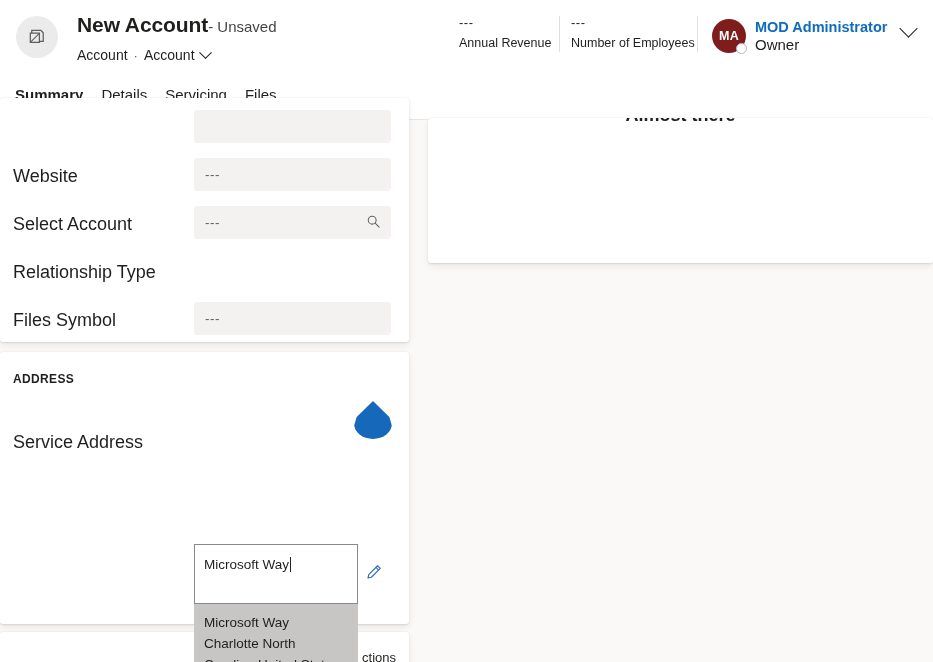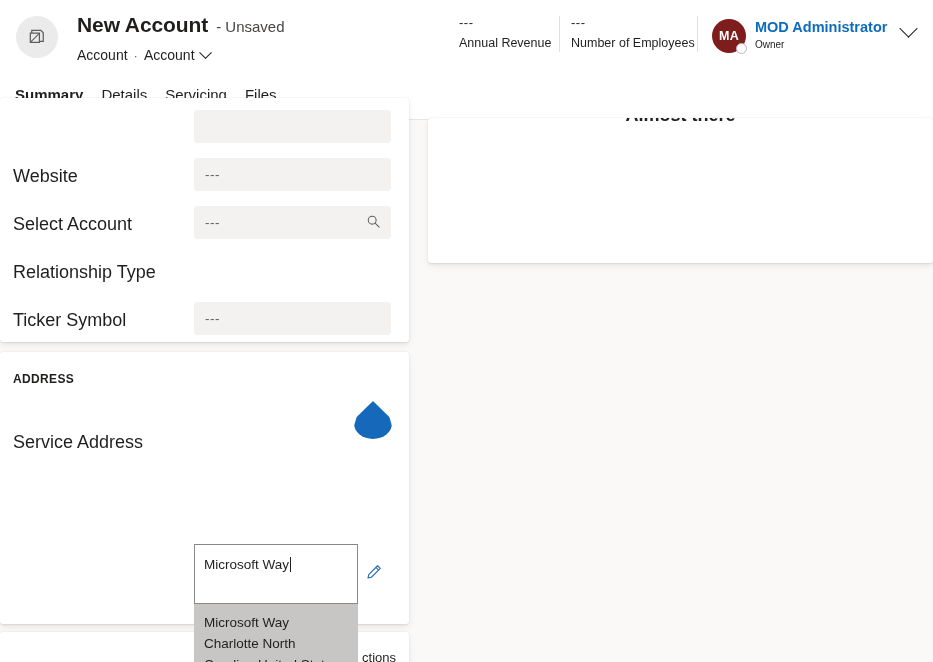--- a/index.html
+++ b/index.html
@@ -19,21 +19,21 @@
     background: #ffffff;
   }
   .hdr-icon-wrap {
     position: absolute; left: 16px; top: 16px;
     width: 42px; height: 42px; border-radius: 50%;
     background: #ebebeb;
     display: flex; align-items: center; justify-content: center;
   }
   .hdr-title-row {
     position: absolute; left: 77px; top: 13px;
-    display: flex; align-items: baseline; gap: 8px;
+    display: flex; align-items: baseline; 
   }
   .hdr-title {
     font-size: 21px; font-weight: bold; color: #201f1e; letter-spacing: -0.1px;
   }
   .hdr-unsaved { font-size: 15px; color: #484644; font-weight: normal; }
   .hdr-sub-row {
     position: absolute; left: 77px; top: 47px;
     display: flex; align-items: center; gap: 6px;
     font-size: 14px; color: #201f1e;
   }
@@ -56,21 +56,21 @@
     background: #7f1d1d; color: #ffffff;
     display: flex; align-items: center; justify-content: center;
     font-size: 12.5px; font-weight: bold; letter-spacing: 0.2px;
   }
   .avatar-presence {
     position: absolute; right: -1px; bottom: -1px;
     width: 11px; height: 11px; border-radius: 50%;
     background: #ffffff; border: 1.4px solid #b9b9b9;
   }
   .owner-name { font-size: 14.5px; font-weight: bold; color: #0f6cbd; line-height: 18px; }
-  .owner-role { font-size: 10px; color: #201f1e; line-height: 17px; }
+  .owner-role { font-size: 15px; color: #201f1e; line-height: 17px; }
   .owner-chev {
     position: absolute; left: 902px; top: 22px;
     width: 13px; height: 13px;
     border-right: 1.5px solid #201f1e; border-bottom: 1.5px solid #201f1e;
     transform: rotate(45deg);
   }
 
   
   .tabbar {
     position: absolute; left: 0; top: 78px; width: 933px; height: 42px;
@@ -295,21 +295,21 @@
             </svg>
           </span>
         </div>
       </div>
 
       <div class="field-row" style="top:152px;">
         <div class="field-label">Relationship Type</div>
       </div>
 
       <div class="field-row" style="top:200px;">
-        <div class="field-label">Ticker Symbol</div>
+        <div class="field-label">Files Symbol</div>
         <div class="field-input">
           <span class="dashes">---</span>
         </div>
       </div>
     </div>
 
     <div class="card card-b">
       <div class="section-head" style="top:20px;">ADDRESS</div>
       <div class="field-row" style="top:68px;padding-left:24px;">
         <div class="field-label">Service Address</div>

